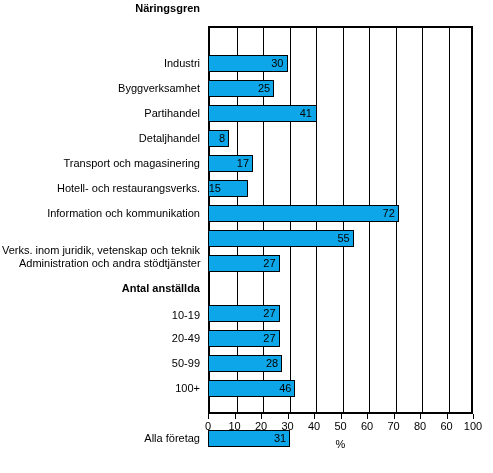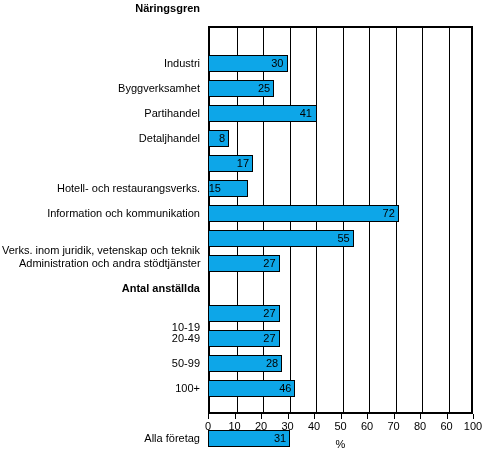--- a/index.html
+++ b/index.html
@@ -187,26 +187,27 @@
         <div class="gridline" style="left: 212px;"></div>
         <div class="gridline" style="left: 238.5px;"></div>
       </div>
   </div>
 
   <div class="labels-layer" id="labels-layer">
       <div class="cat-label" style="top: 25px;">Industri</div>
       <div class="cat-label" style="top: 50px;">Byggverksamhet</div>
       <div class="cat-label" style="top: 75px;">Partihandel</div>
       <div class="cat-label" style="top: 100px;">Detaljhandel</div>
+      <div class="cat-label" style="top: 125px;">Transport och magasinering</div>
       <div class="cat-label" style="top: 150px;">Hotell- och restaurangsverks.</div>
       <div class="cat-label" style="top: 175px;">Information och kommunikation</div>
       <div class="cat-label" style="top: 200px; margin-top: 12px;">Verks. inom juridik, vetenskap och teknik</div>
       <div class="cat-label" style="top: 225px; padding-left: 19px;">Administration och andra stödtjänster</div>
       <div class="group-heading" style="top: 250px;">Antal anställda</div>
-      <div class="cat-label" style="top: 289px;">10-19</div>
+      <div class="cat-label" style="top: 277px;">10-19</div>
       <div class="cat-label" style="top: 300px;">20-49</div>
       <div class="cat-label" style="top: 325px;">50-99</div>
       <div class="cat-label" style="top: 350px;">100+</div>
       <div class="cat-label" style="top: 400px;">Alla företag</div>
     </div>
 
   <div class="rows-layer" id="rows-layer">
       <div class="row" style="top: 25px;">
         <div class="bar" style="width: 79.5px;"></div>
         <div class="bar-value" style="left: 0px; width: 79.5px;">30</div>

